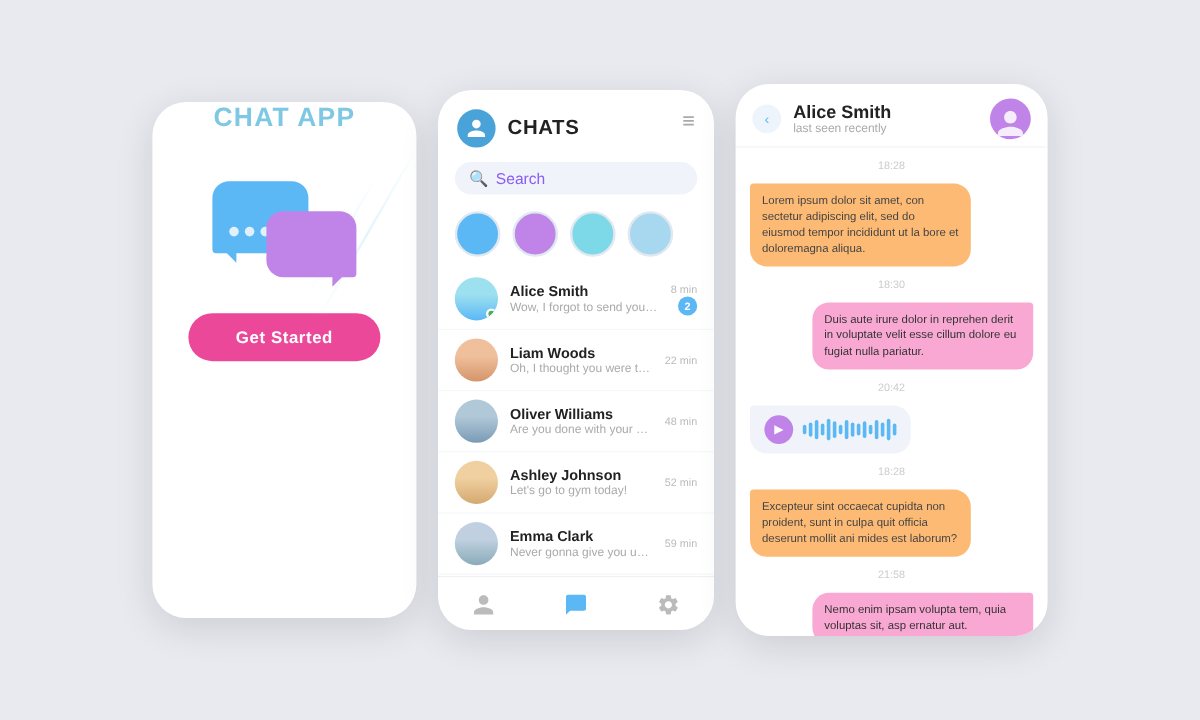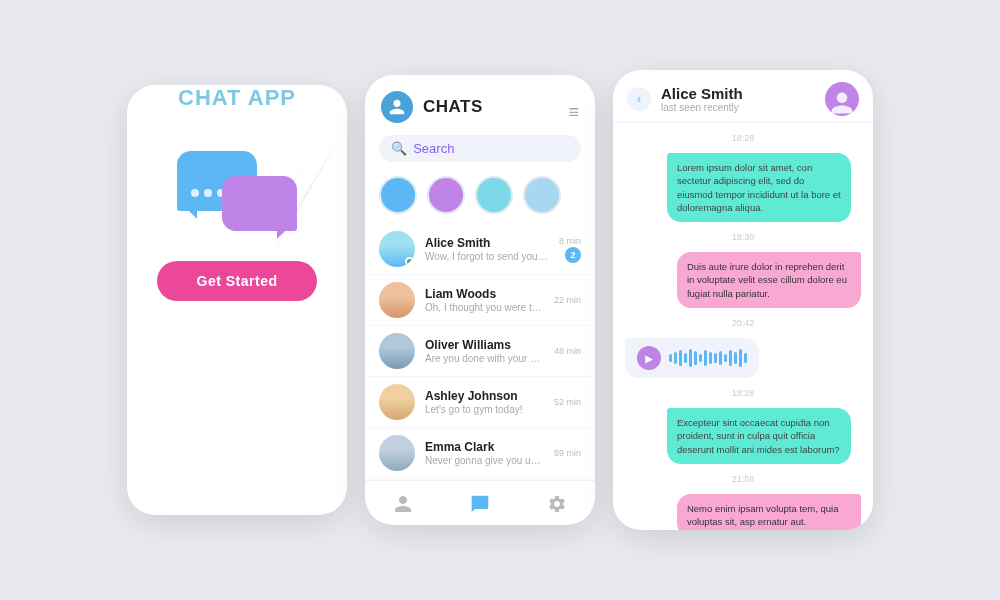--- a/index.html
+++ b/index.html
@@ -133,21 +133,21 @@
     }
     
     .screen-chatlist {
       width: 230px;
       height: 450px;
       display: flex;
       flex-direction: column;
     }
     .chatlist-header {
       display: flex;
-      align-items: flex-end;
+      align-items: flex-start;
       justify-content: space-between;
       padding: 16px 16px 8px;
       gap: 40px;
     }
     .chatlist-header-left {
       display: flex;
       align-items: center;
       gap: 10px;
     }
     .header-avatar {
@@ -367,24 +367,23 @@
     }
     .msg-bubble {
       max-width: 78%;
       padding: 8px 10px;
       border-radius: 14px;
       font-size: 9.5px;
       line-height: 1.4;
       color: #444;
     }
     .msg-incoming {
-      background: #5eead4;
+      background: #fdba74;
       border-radius: 3px 14px 14px 14px;
       align-self: flex-start;
-      margin-left: 42px;
     }
     .msg-outgoing {
       background: #f9a8d4;
       border-radius: 14px 3px 14px 14px;
       align-self: flex-end;
       color: #333;
     }
     .voice-msg {
       background: #f0f4fa;
       border-radius: 3px 14px 14px 14px;

